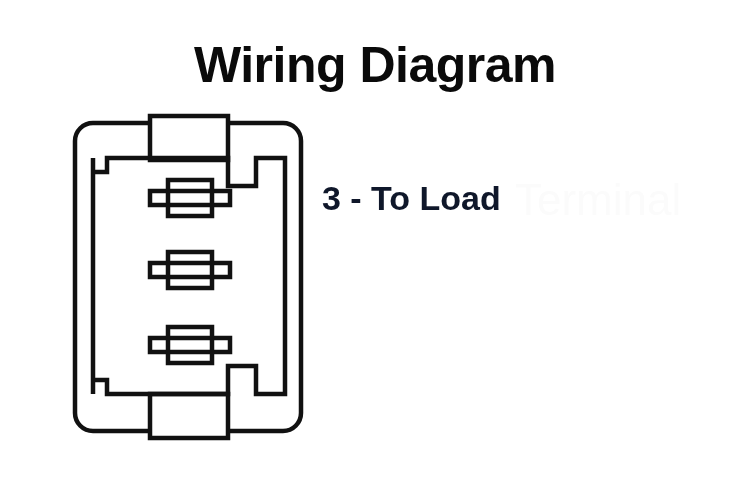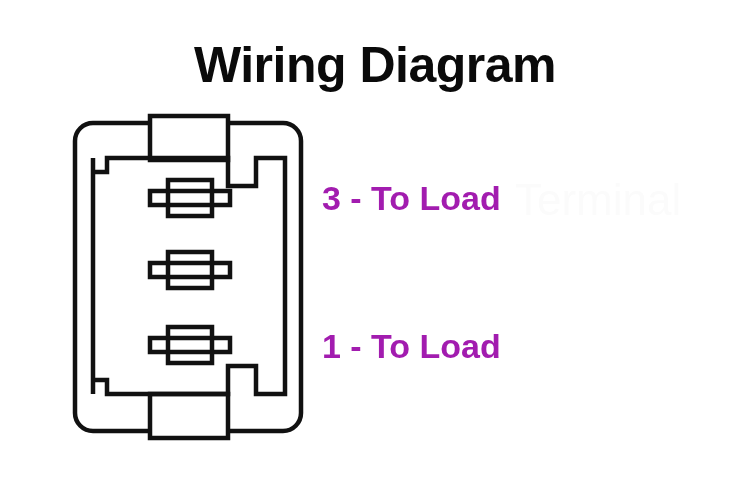--- a/index.html
+++ b/index.html
@@ -58,21 +58,21 @@
     width: 260px;
     height: 344px;
   }
 
   
   .terminal-label {
     position: absolute;
     left: 322px;
     font-size: 34px;
     font-weight: bold;
-    color: #a21caf;
+    color: #0f172a;
     font-family: "Liberation Sans", sans-serif;
     line-height: 40px;
     white-space: nowrap;
   }
   #label-3 { top: 178px; }
   #label-2 { top: 251px; }
   #label-1 { top: 326px; }
 </style>
 </head>
 <body>
@@ -124,15 +124,14 @@
 
     <g>
       <rect x="90" y="234" width="80" height="14" fill="#ffffff" stroke="#111111" stroke-width="4.5"></rect>
       <rect x="108" y="223" width="44" height="36" fill="none" stroke="#111111" stroke-width="4.5"></rect>
     </g>
   </svg>
 
   <div class="terminal-label" id="label-3">3 - To Load</div>
 
 
-  <div class="terminal-label" id="label-1">1 - To Load</div>
 
 </div>
 
 </body></html>

